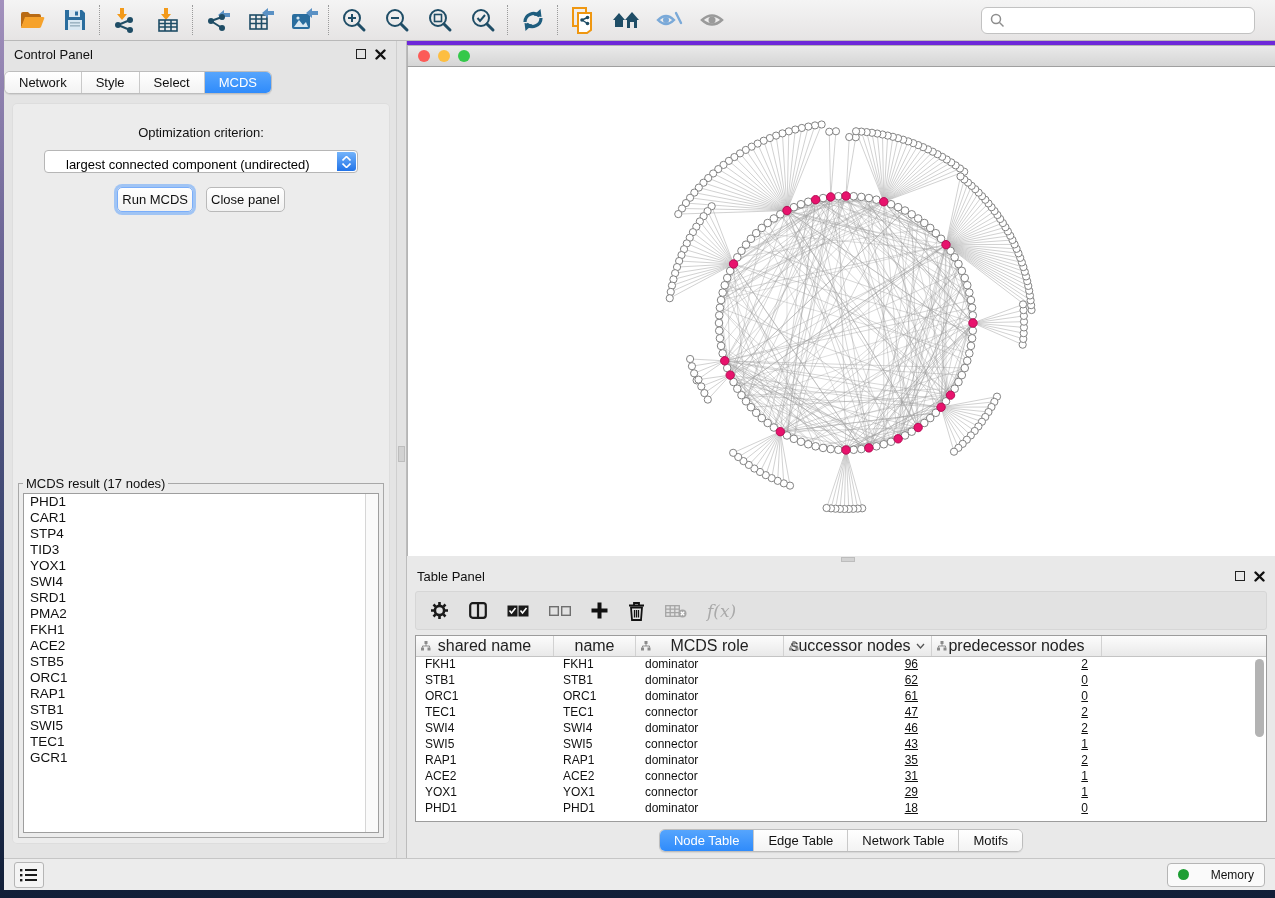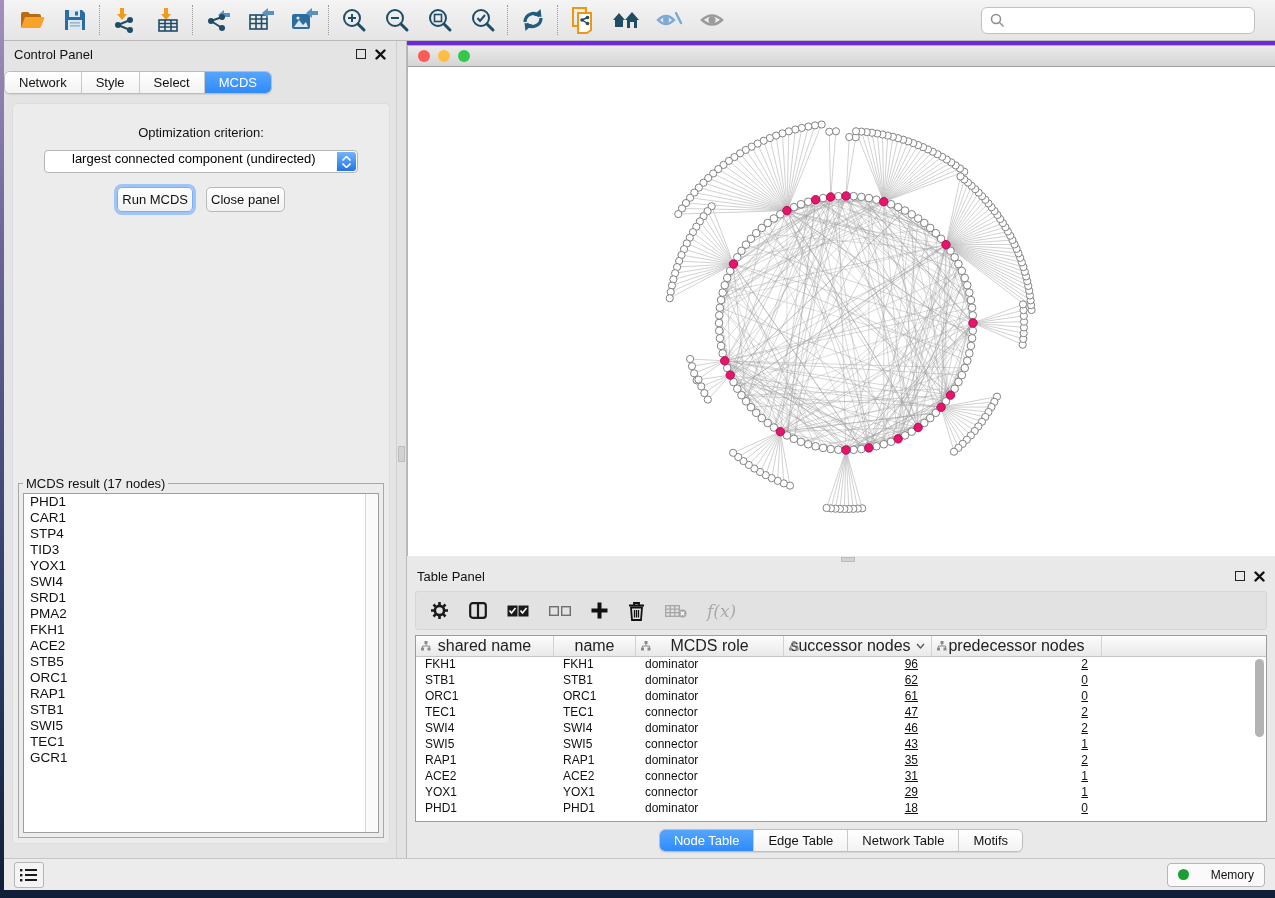--- a/index.html
+++ b/index.html
@@ -30,22 +30,22 @@
   .seg { display:flex; border:1px solid #bdbdbd; border-radius:6px; overflow:hidden;
     background:#fff; box-shadow:0 1px 1px rgba(0,0,0,.08); }
   .seg > div { padding:3px 14px; font-size:13px; color:#111; border-right:1px solid #c9c9c9;
     background:linear-gradient(#ffffff,#f3f3f3); }
   .seg > div:last-child { border-right:none; }
   .seg > div.sel { background:linear-gradient(#56a5fd,#2f8bfb); color:#fff; }
   .cp-content { position:absolute; left:8px; right:6px; top:62px; bottom:14px;
     background:#ececec; border-radius:5px; box-shadow:inset 0 0 0 1px #dddddd; }
   .opt-label { text-align:center; font-size:13px; margin-top:22px; color:#111; }
   .dropdown { margin:10px auto 0; width:314px; height:23px; background:#fff;
-    border:1px solid #b6b6b6; border-radius:4px; display:flex; align-items:flex-start;
-    font-size:13px; padding-left:27px; position:relative; }
+    border:1px solid #b6b6b6; border-radius:4px; display:flex; align-items:flex-end;
+    font-size:13px; padding-left:21px; position:relative; }
   .dd-step { position:absolute; right:1px; top:1px; bottom:1px; width:19px; border-radius:0 3px 3px 0;
     background:linear-gradient(#74b4fb,#2173e8); display:flex; flex-direction:column;
     align-items:center; justify-content:center; gap:2px; }
   .btn-row { display:flex; justify-content:center; gap:13px; margin-top:14px; }
   .mac-btn { height:25px; padding:0 4px; font-size:13px; color:#111;
     background:linear-gradient(#ffffff,#f1f1f1); border:1px solid #b9b9b9; border-radius:5px; }
   .mac-btn.focused { box-shadow:0 0 0 3px rgba(110,170,250,.6); border-color:#7aaefa; }
   .mcds-fieldset { position:absolute; left:6px; right:6px; top:373px; bottom:6px;
     border:1px solid #a8a8a8; }
   .mcds-fieldset legend { font-size:13px; padding:0 3px; margin-left:4px; color:#111; }

